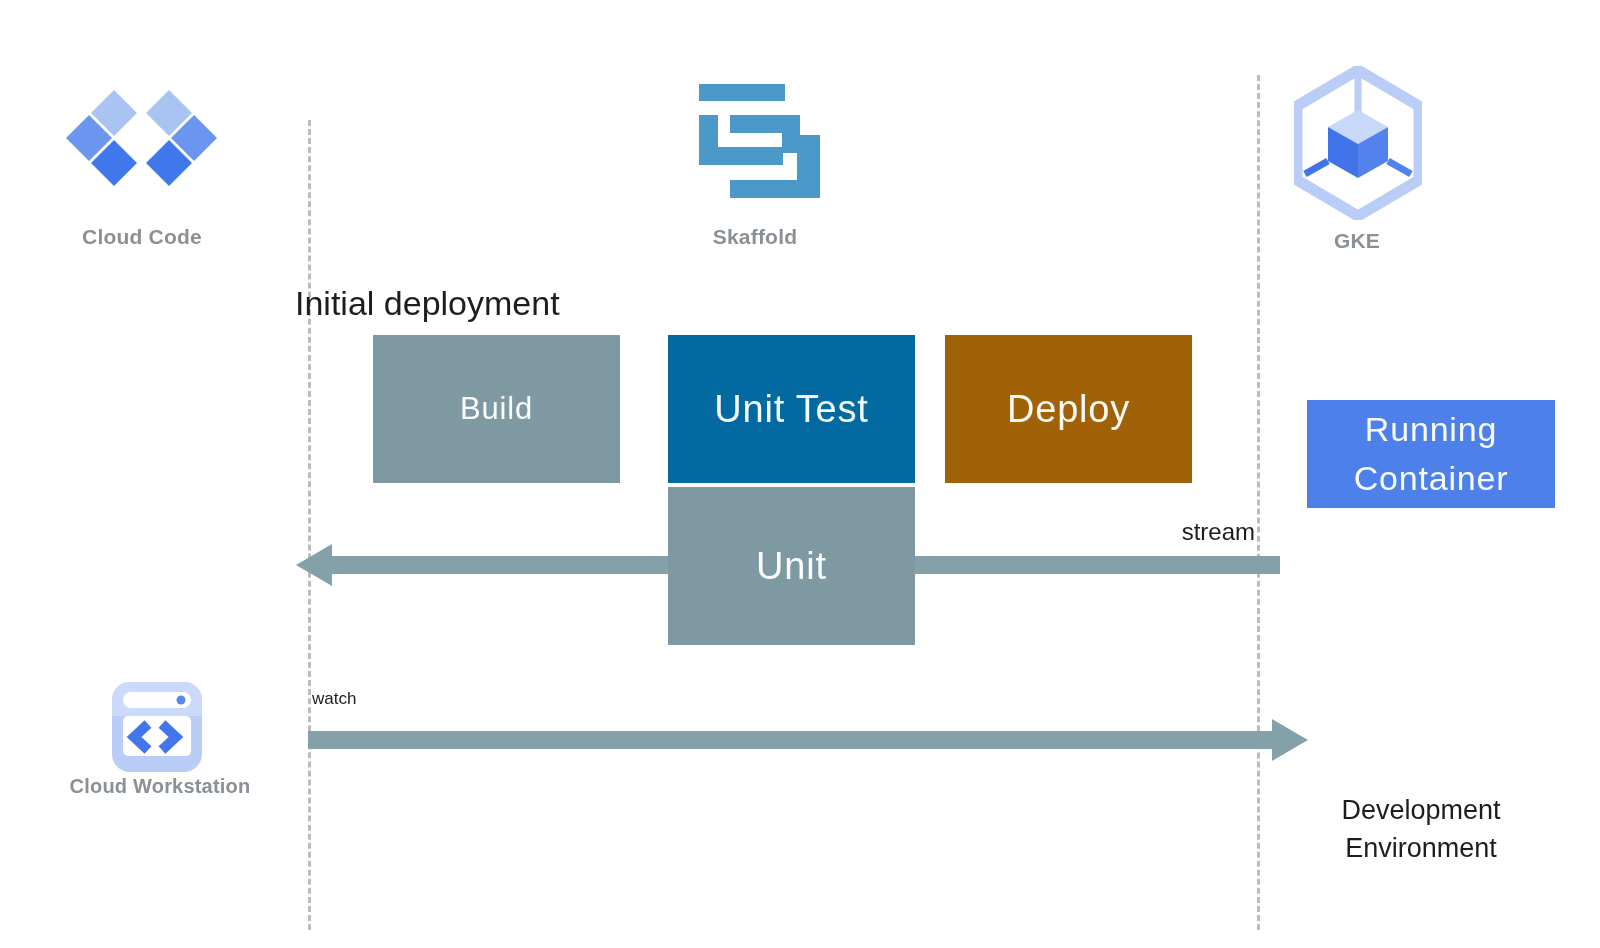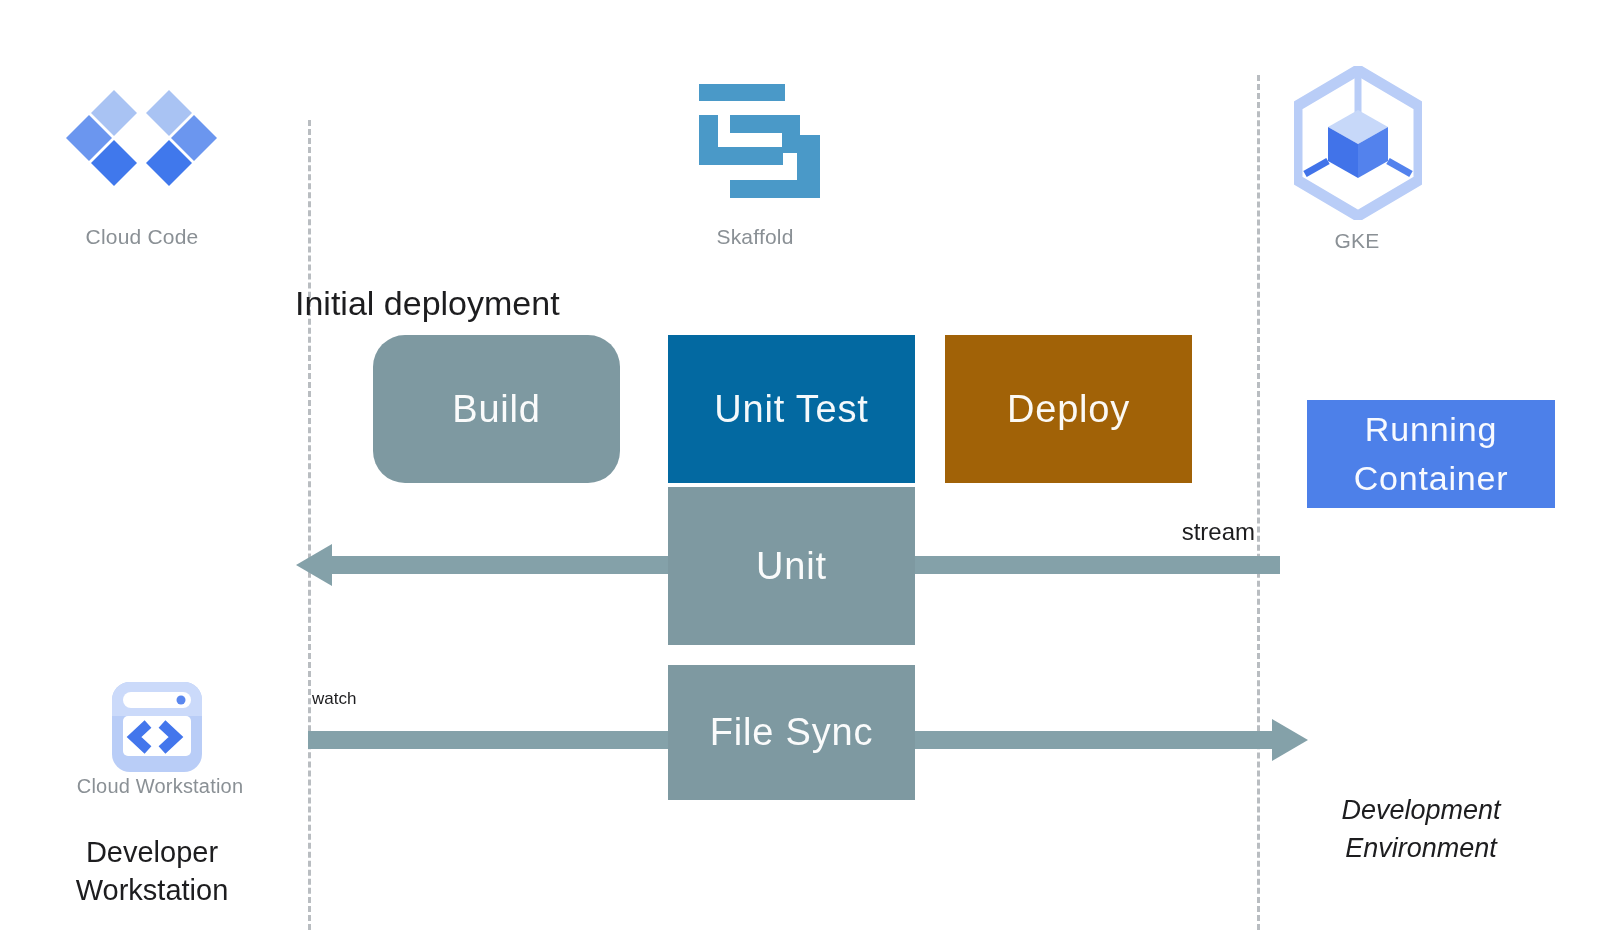--- a/index.html
+++ b/index.html
@@ -14,35 +14,35 @@
 
   
   .icn{position:absolute;}
   #icn-cloudcode{left:64px;top:88px;}
   #icn-skaffold{left:699px;top:84px;}
   #icn-gke{left:1294px;top:66px;}
   #icn-workstation{left:112px;top:682px;}
 
   
   .icap{
-    position:absolute;color:#8A9095;font-size:21px;font-weight:400;
+    position:absolute;color:#8A9095;font-size:21px;font-weight:700;
     text-align:center;letter-spacing:.2px;white-space:nowrap;
   }
   #cap-cloudcode{left:42px;top:225px;width:200px;}
   #cap-skaffold{left:655px;top:225px;width:200px;}
   #cap-gke{left:1257px;top:229px;width:200px;}
   #cap-workstation{left:35px;top:775px;width:250px;font-size:20px;}
 
   
   .box{
     position:absolute;display:flex;align-items:center;justify-content:center;
     color:rgba(255,255,255,.96);letter-spacing:.8px;z-index:3;text-align:center;
   }
   #box-code{left:30px;top:400px;width:248px;height:150px;font-size:40px;}
-  #box-build{left:373px;top:335px;width:247px;height:148px;font-size:38px;border-radius:32px;}
+  #box-build{left:373px;top:335px;width:247px;height:148px;font-size:31px;}
   #box-unittest{left:668px;top:335px;width:247px;height:148px;font-size:38px;}
   #box-deploy{left:945px;top:335px;width:247px;height:148px;font-size:38px;}
   #box-logs{left:668px;top:487px;width:247px;height:158px;font-size:38px;}
   #box-filesync{left:668px;top:665px;width:247px;height:135px;font-size:38px;}
   #box-running{left:1307px;top:400px;width:248px;height:108px;font-size:34px;line-height:1.45;}
   #box-running span{display:block;width:200px;}
 
   
   .shaft{position:absolute;height:18px;z-index:1;}
   #shaft-logs{left:326px;top:556px;width:954px;}
@@ -52,21 +52,21 @@
   #head-filesync{left:1272px;top:719px;border-top:21px solid transparent;border-bottom:21px solid transparent;border-left:36px solid #84A1A9;}
 
   
   .note{position:absolute;color:#1D1D1F;white-space:nowrap;z-index:4;}
   #note-initial{left:295px;top:284px;font-size:34px;}
   #note-watch{left:312px;top:689px;font-size:17px;}
   #note-stream{left:1020px;top:518px;width:235px;font-size:24px;text-align:right;}
 
   .bigcap{position:absolute;color:#1D1D1F;text-align:center;z-index:4;}
   #cap-devworkstation{left:38px;top:833px;width:228px;font-size:29px;line-height:1.32;}
-  #cap-devenv{left:1290px;top:792px;width:262px;font-size:27px;line-height:1.4;font-style:italic;}
+  #cap-devenv{left:1290px;top:792px;width:262px;font-size:27px;line-height:1.4;}
 </style>
 </head>
 <body>
 
 <div id="stage">
 
   <div class="vline" id="vline-left" style="border-left-color: rgb(185, 189, 193);"></div>
   <div class="vline" id="vline-right" style="border-left-color: rgb(185, 189, 193);"></div>
 
   <svg class="icn" id="icn-cloudcode" width="155" height="100" viewBox="0 0 155 100">
@@ -102,35 +102,33 @@
 
   <div class="shaft" id="shaft-logs" style="background-color: rgb(132, 161, 169);"></div>
   <div class="head" id="head-logs"></div>
   <div class="shaft" id="shaft-filesync" style="background-color: rgb(132, 161, 169);"></div>
   <div class="head" id="head-filesync"></div>
 
   <div class="box" id="box-build" style="background-color: rgb(126, 153, 161);">Build</div>
   <div class="box" id="box-unittest" style="background-color: #0369a1;">Unit Test</div>
   <div class="box" id="box-deploy" style="background-color: #a16207;">Deploy</div>
   <div class="box" id="box-logs" style="background-color: rgb(126, 153, 161);">Unit</div>
-  <div class="box" id="box-filesync" style="background-color: rgb(126, 153, 161);">File Sync</div>
   <div class="box" id="box-running" style="background-color: rgb(77, 128, 233);">
     <span>Running Container</span>
   </div>
 
   <div class="note" id="note-initial">Initial deployment</div>
   <div class="note" id="note-watch">watch</div>
   <div class="note" id="note-stream">stream</div>
 
   <svg class="icn" id="icn-workstation" width="90" height="90" viewBox="0 0 90 90">
     <rect x="0" y="0" width="90" height="90" rx="18" fill="#B9CDF7"></rect>
     <path d="M18,0 h54 a18,18 0 0 1 18,18 v16 h-90 v-16 a18,18 0 0 1 18,-18 z" fill="#CBDAFA"></path>
     <rect x="11" y="10" width="68" height="16" rx="8" fill="#ffffff"></rect>
     <circle cx="69" cy="18" r="4.5" fill="#5A87EF"></circle>
     <rect x="11" y="34" width="68" height="40" rx="5" fill="#ffffff"></rect>
     <path d="M36,42 L22,55 L36,68" fill="none" stroke="#4376EC" stroke-width="10"></path>
     <path d="M50,42 L64,55 L50,68" fill="none" stroke="#4376EC" stroke-width="10"></path>
   </svg>
   <div class="icap" id="cap-workstation">Cloud Workstation</div>
-  <div class="bigcap" id="cap-devworkstation">Developer Workstation</div>
   <div class="bigcap" id="cap-devenv">Development Environment</div>
 
 </div>
 
 </body></html>

